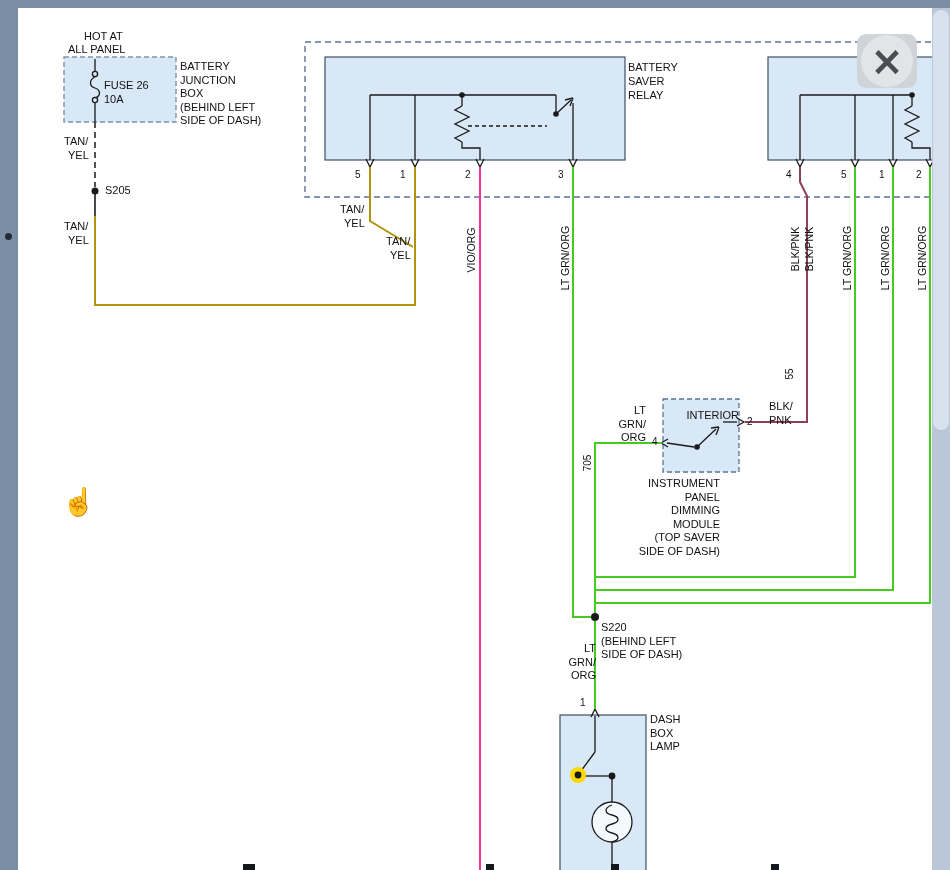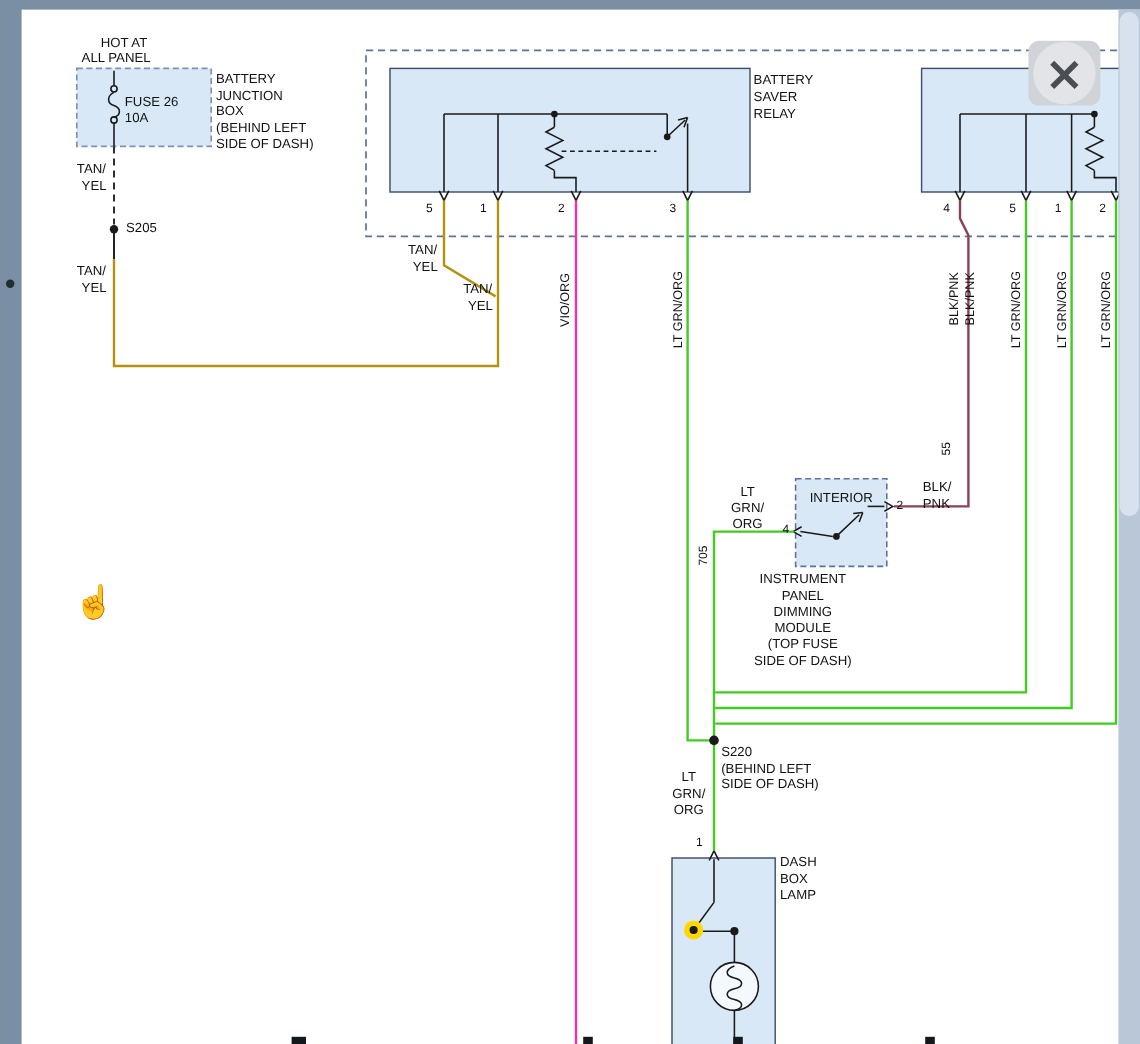--- a/index.html
+++ b/index.html
@@ -1,21 +1,21 @@
 <!DOCTYPE html>
 <html><head>
 <meta charset="utf-8">
 <style>
   html,body{margin:0;padding:0;background:#7b8fa4;}
   #stage{position:relative;width:950px;height:870px;background:#ffffff;overflow:hidden;
          font-family:"Liberation Sans",sans-serif;}
   #diagram{position:absolute;left:0;top:0;z-index:1;}
   .lbl{position:absolute;font-size:11px;line-height:13.5px;color:#111;white-space:nowrap;z-index:2;}
   .pin{font-size:10px;}
-  .ctr{text-align:center;}
+  .ctr{text-align:right;}
   .rot{position:absolute;font-size:10.5px;color:#111;white-space:nowrap;z-index:2;
        transform:translate(-50%,-50%) rotate(-90deg);}
   .rot.pin{font-size:10px;}
   .frame{position:absolute;background:#7b8fa4;z-index:3;}
   #cursor{position:absolute;left:62px;top:486px;font-size:27px;color:#1a1a1a;z-index:4;
           text-shadow:0 0 2px #fff;}
 </style>
 </head>
 <body>
 
@@ -195,21 +195,21 @@
 <div class="lbl pin" style="left:747px;top:415px">2</div>
 <div class="lbl" style="left:769px;top:400px">
   <div>BLK/</div>
   <div>PNK</div>
 </div>
 <div class="lbl ctr" style="left:618px;top:477px;width:102px">
   <div>INSTRUMENT</div>
   <div>PANEL</div>
   <div>DIMMING</div>
   <div>MODULE</div>
-  <div>(TOP FUSE</div>
+  <div>(TOP SAVER</div>
   <div>SIDE OF DASH)</div>
 </div>
 
 <div class="lbl" style="left:601px;top:621px">
   <div>S220</div>
   <div>(BEHIND LEFT</div>
   <div>SIDE OF DASH)</div>
 </div>
 
 <div class="lbl ctr" style="left:552px;top:642px;width:44px">

